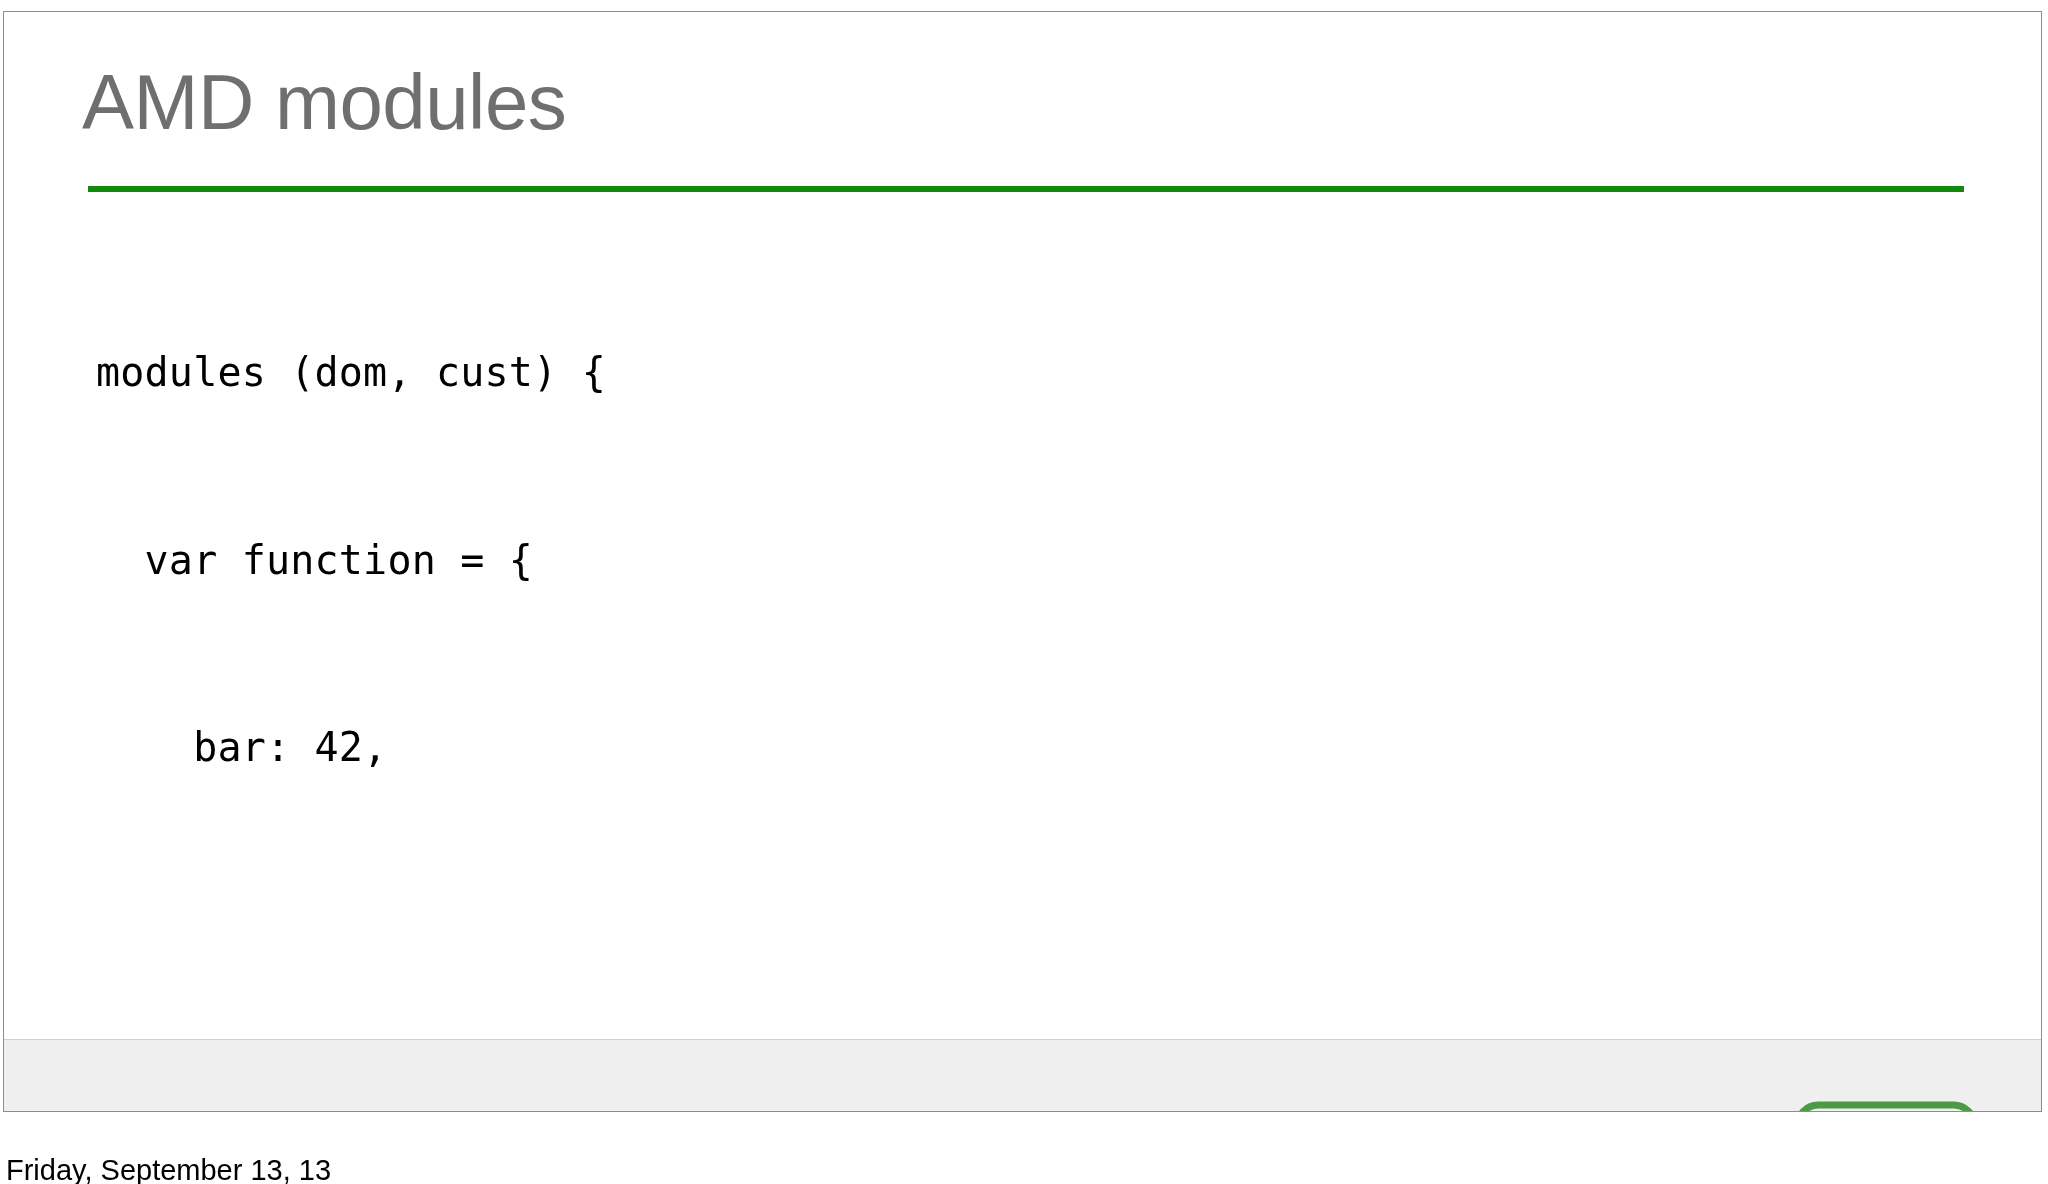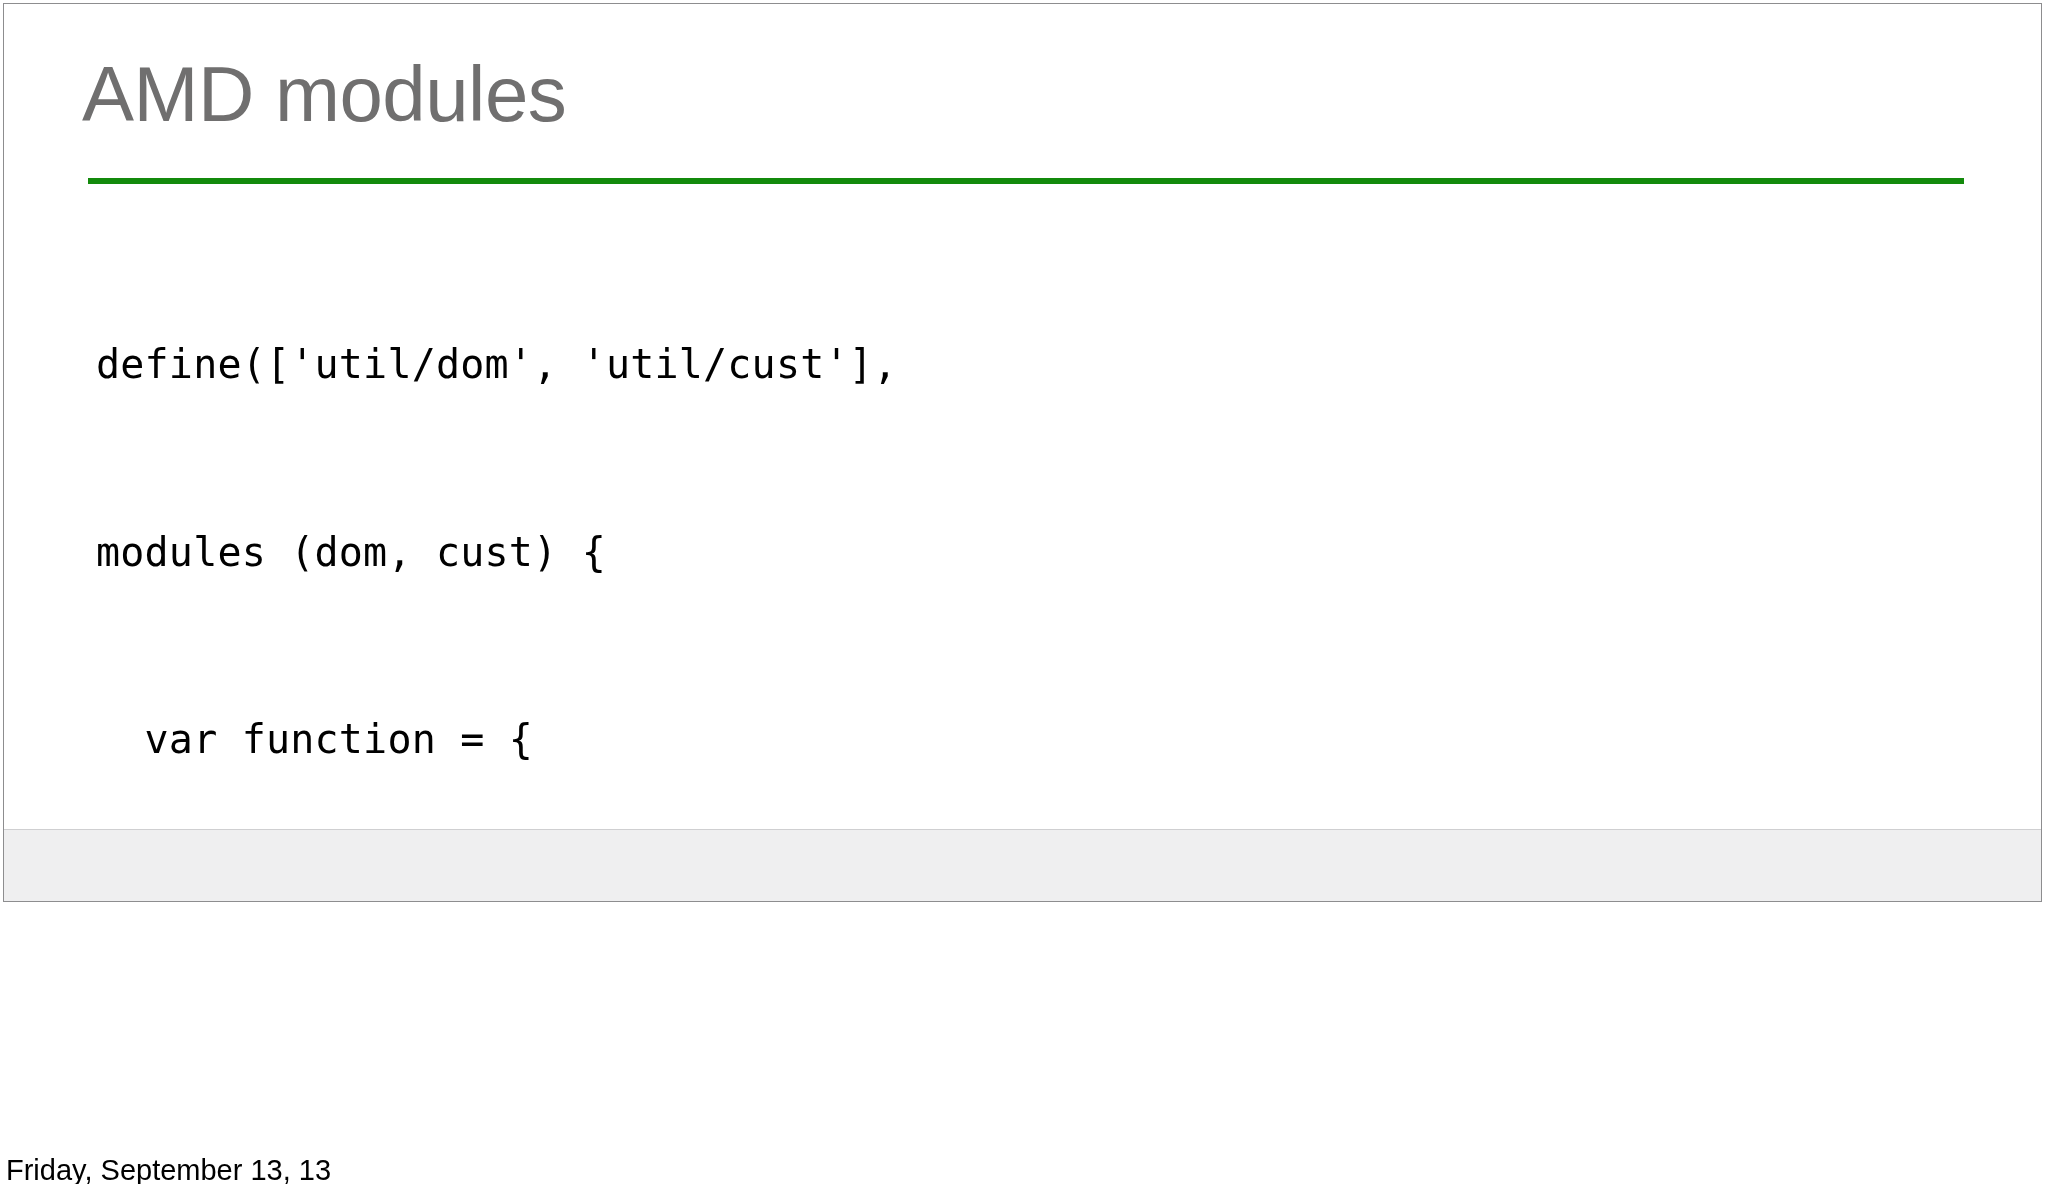--- a/index.html
+++ b/index.html
@@ -18,23 +18,23 @@
     position: relative;
     width: 2048px;
     height: 1184px;
     background: #ffffff;
   }
 
   
   .slide-frame {
     position: absolute;
     left: 3px;
-    top: 3px;
+    top: 11px;
     width: 2039px;
-    height: 899px;
+    height: 1101px;
     background: #ffffff;
     border: 1px solid #8d8d8f;
     box-sizing: border-box;
     overflow: hidden;
   }
 
   
   .slide-title {
     position: absolute;
     left: 78px;
@@ -121,21 +121,20 @@
 
 <div id="slide-root">
 
   <div class="slide-frame">
 
     <div class="slide-title">AMD modules</div>
 
     <div class="title-rule"></div>
 
     <div class="code-block">
-      <div class="code-line">define(['util/dom', 'util/cust'],</div>
       <div class="code-line">modules (dom, cust) {</div>
       <div class="code-line">  var function = {</div>
       <div class="code-line">    bar: 42,</div>
       
       
       
       
       
       
       

